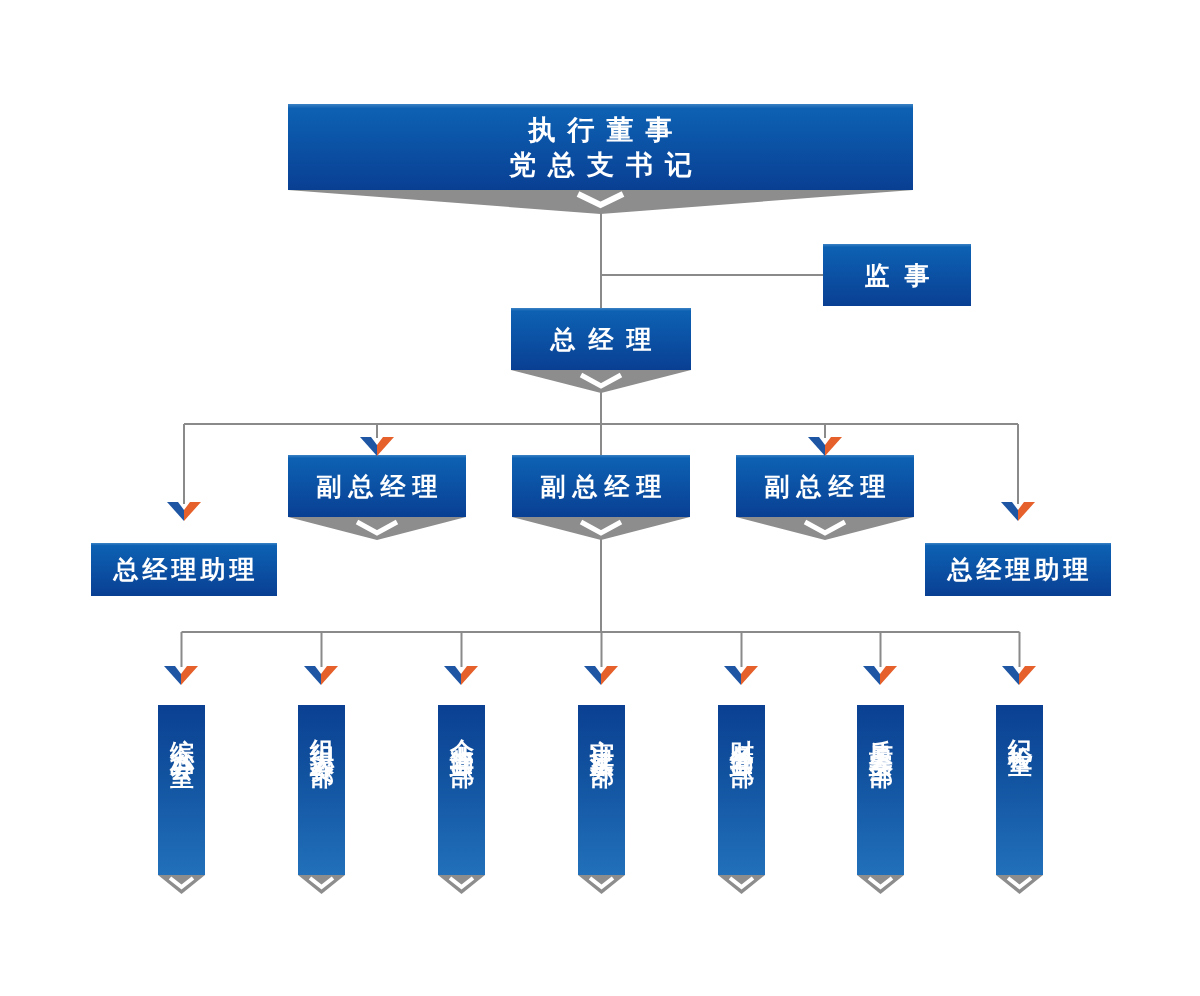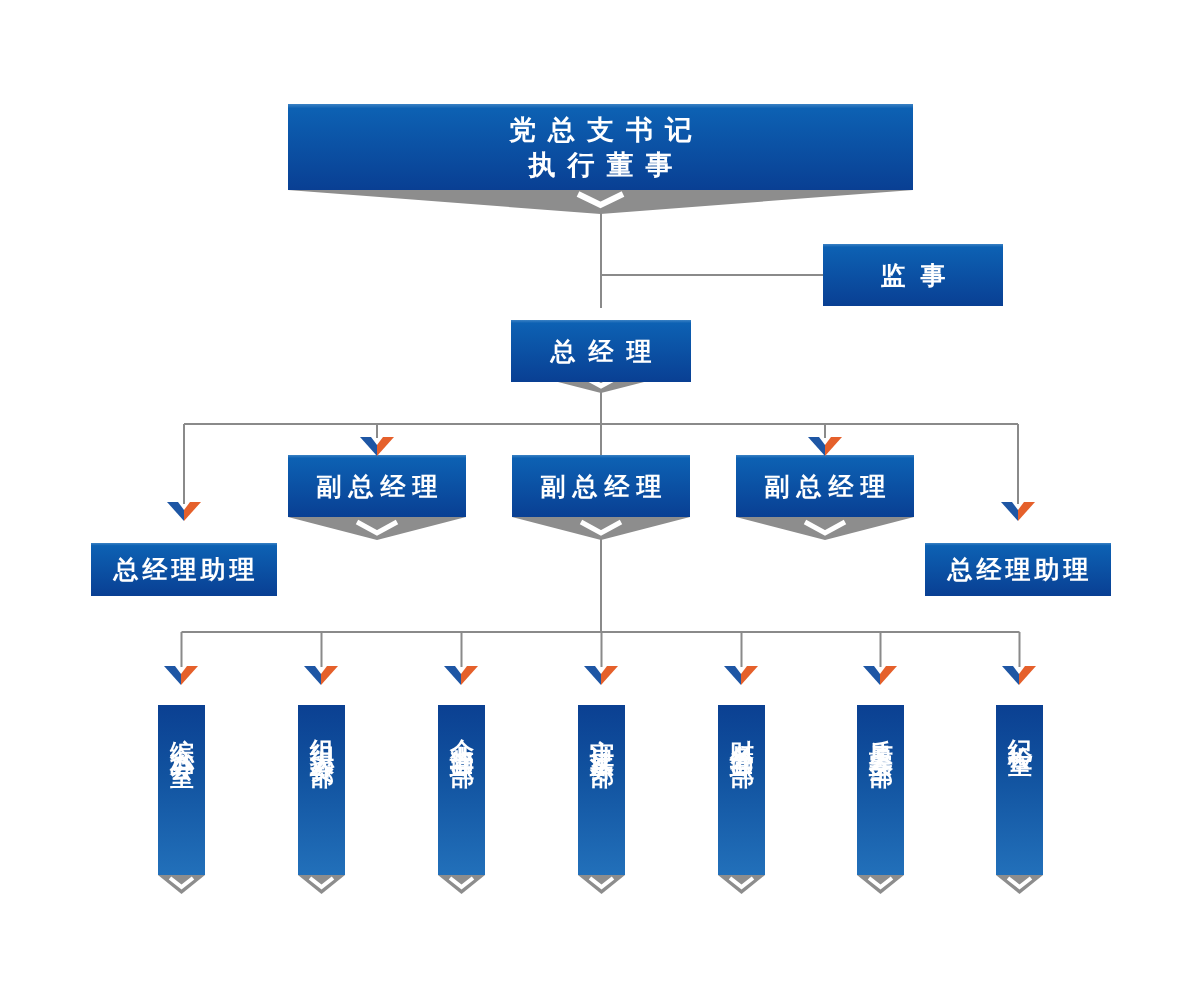--- a/index.html
+++ b/index.html
@@ -12,23 +12,23 @@
   svg.arrow{position:absolute;z-index:3;}
   .node{
     position:absolute;z-index:2;display:flex;flex-direction:column;
     align-items:center;justify-content:center;
     color:#ffffff;font-weight:700;
     background:linear-gradient(180deg,#3b82c4 0%,#0d61b3 5%,#0b51a4 50%,#093f93 100%);
   }
   .node .bl{white-space:nowrap;}
   .node-party{left:288px;top:104px;width:625px;height:86px;font-size:27px;}
   .node-party .bl{letter-spacing:12px;padding-left:12px;line-height:35px;}
-  .node-supervisor{left:823px;top:244px;width:180px;height:62px;font-size:25px;}
+  .node-supervisor{left:823px;top:244px;width:148px;height:62px;font-size:25px;}
   .node-supervisor .bl{letter-spacing:15px;padding-left:15px;}
-  .node-gm{left:511px;top:320px;width:180px;height:62px;font-size:25px;font-family:Liberation Mono, monospace;}
+  .node-gm{left:511px;top:308px;width:180px;height:62px;font-size:25px;font-family:Liberation Mono, monospace;}
   .node-gm .bl{letter-spacing:13px;padding-left:13px;}
   .node-deputy{top:455px;width:178px;height:62px;font-size:25px;}
   .node-deputy .bl{letter-spacing:7px;padding-left:7px;}
   .deputy-1{left:288px;} .deputy-2{left:512px;} .deputy-3{left:736px;}
   .node-assistant{top:543px;width:186px;height:53px;font-size:25px;}
   .node-assistant .bl{letter-spacing:4px;padding-left:4px;}
   .assistant-left{left:91px;} .assistant-right{left:925px;}
   .dept{
     position:absolute;z-index:2;top:705px;width:47px;height:170px;
     display:flex;justify-content:center;
@@ -129,22 +129,22 @@
   <svg class="arrow" style="left:863px;top:666px;" width="34" height="19" viewBox="0 0 34 19">
     <polygon points="0,0 11,0 17,8 17,19" fill="#1e56a4"></polygon>
       <polygon points="34,0 23,0 17,8 17,19" fill="#e5602b"></polygon>
   </svg>
   <svg class="arrow" style="left:1002px;top:666px;" width="34" height="19" viewBox="0 0 34 19">
     <polygon points="0,0 11,0 17,8 17,19" fill="#1e56a4"></polygon>
       <polygon points="34,0 23,0 17,8 17,19" fill="#e5602b"></polygon>
   </svg>
 
   <div class="node node-party">
+    <div class="bl">执行董事</div>
     <div class="bl">党总支书记</div>
-    <div class="bl">执行董事</div>
   </div>
 
   <div class="node node-supervisor">
     <div class="bl">监事</div>
   </div>
 
   <div class="node node-gm">
     <div class="bl">总经理</div>
   </div>
 

